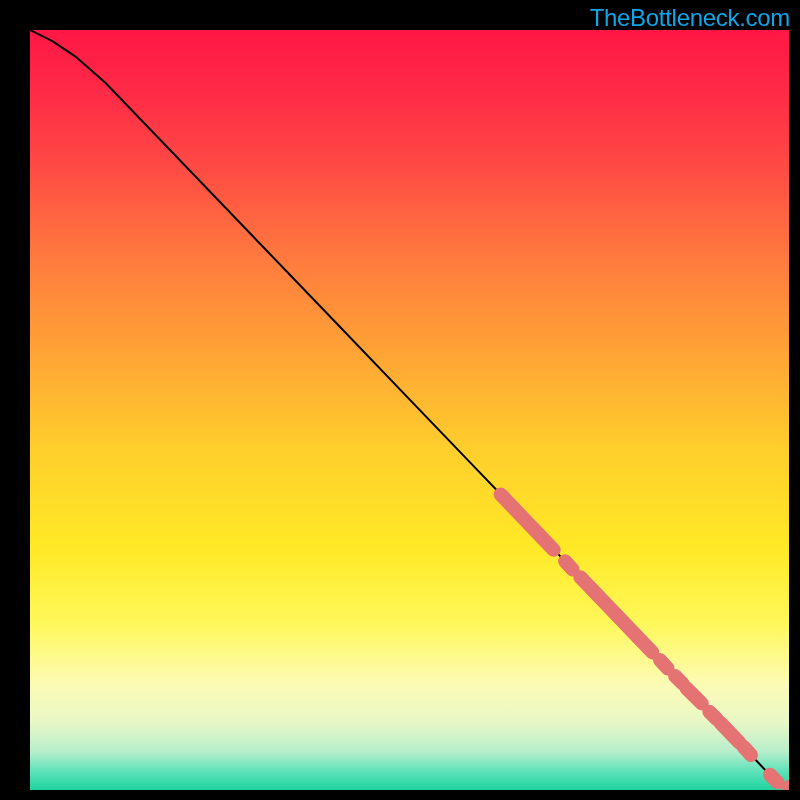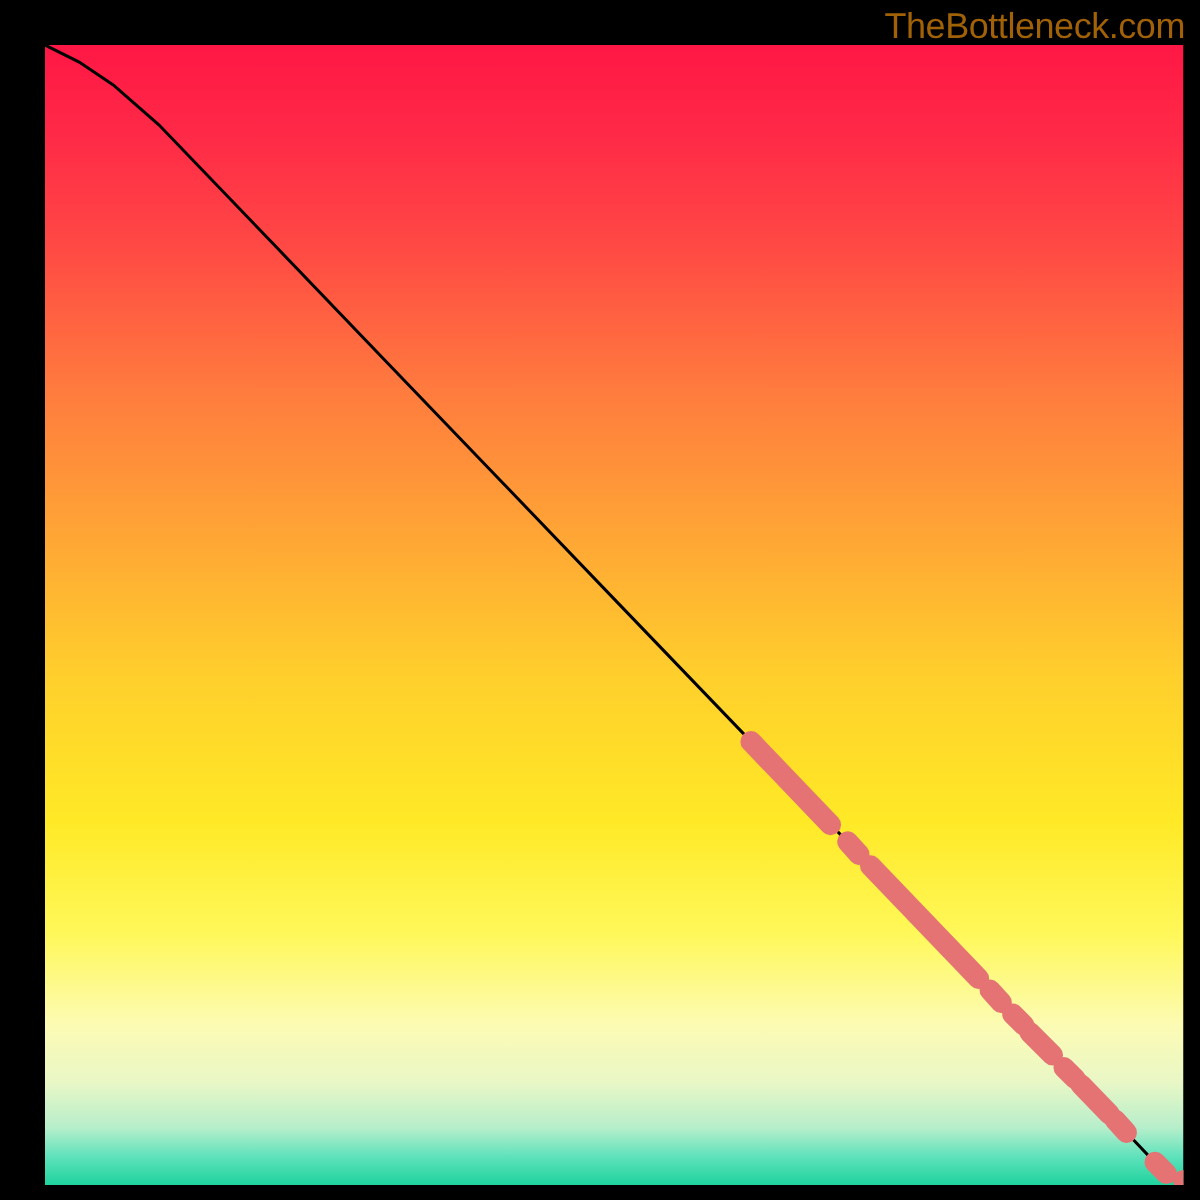--- a/index.html
+++ b/index.html
@@ -14,21 +14,21 @@
   .frame {
     position: relative;
     width: 800px;
     height: 800px;
     background: #000;
   }
   .attribution {
     position: absolute;
     top: 4px;
     right: 10px;
-    color: #a16207;
+    color: #0ea5e9;
     font-size: 24px;
     font-weight: 500;
     letter-spacing: -0.3px;
     z-index: 5;
   }
   .plot-wrap {
     position: absolute;
     left: 30px;
     top: 30px;
     width: 759px;

